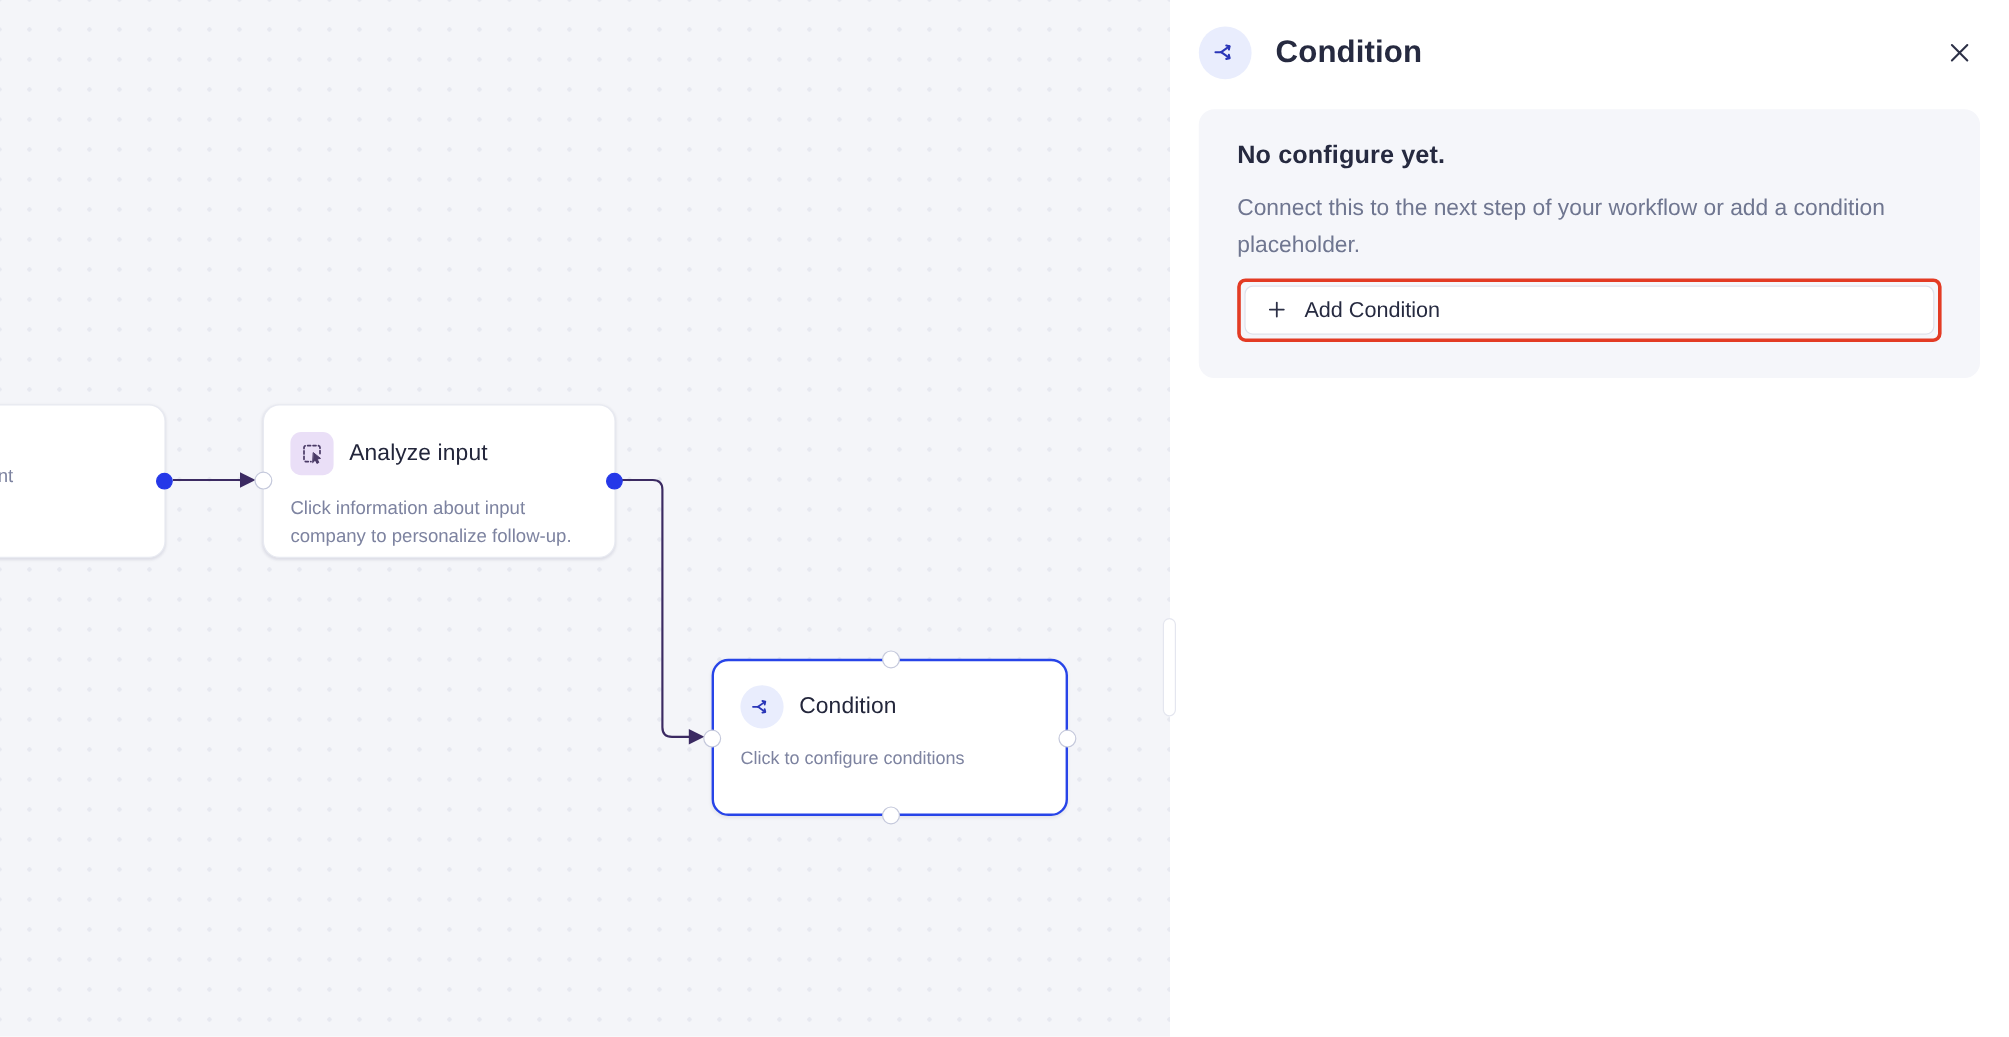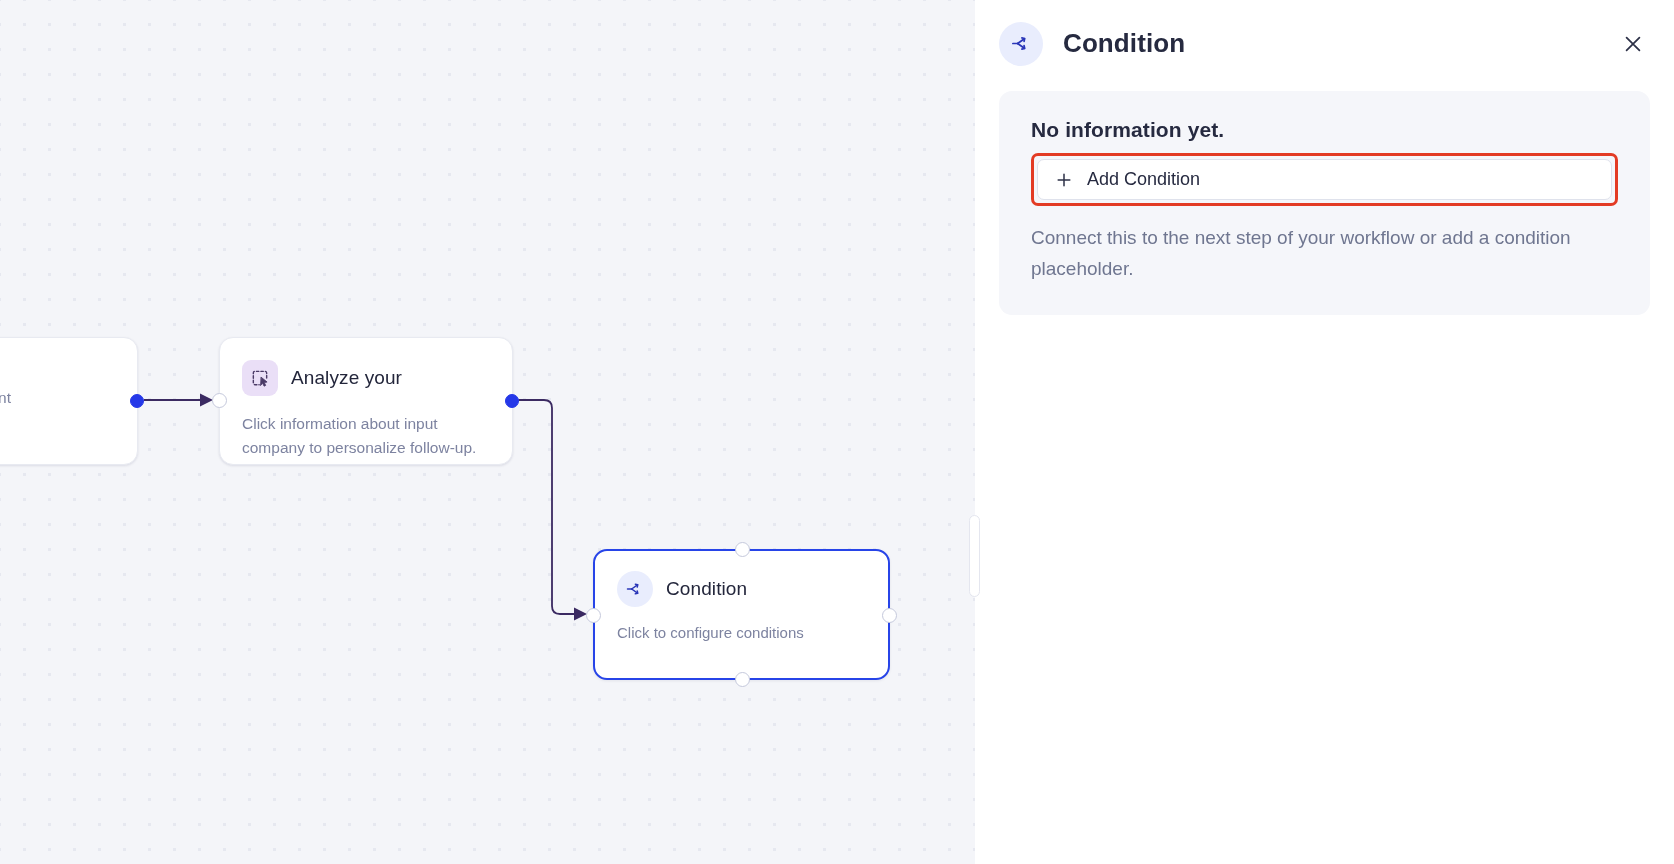--- a/index.html
+++ b/index.html
@@ -240,21 +240,21 @@
     </div>
 
     <div class="node" id="node-analyze">
       <div class="node-head">
         <div class="node-badge badge-purple">
           <svg width="20" height="20" viewBox="0 0 24 24" fill="none" stroke="#4a3a66" stroke-width="1.7" stroke-linecap="round" stroke-linejoin="round">
             <path d="M20 12V6a2 2 0 0 0-2-2H6a2 2 0 0 0-2 2v12a2 2 0 0 0 2 2h5" stroke-dasharray="3 2.4"></path>
             <path d="M13.5 11.2l7 5.6-3.3.7 1.6 3.4-1.9.9-1.6-3.4-2.4 2.4z" fill="#4a3a66" stroke-width="1"></path>
           </svg>
         </div>
-        <div class="node-title">Analyze your</div>
+        <div class="node-title">Analyze input</div>
       </div>
       <div class="node-desc">Click information about input company to personalize follow-up.</div>
       <div class="handle" style="left:-8px; top:55px;"></div>
       <div class="handle filled" style="right:-7px; top:56px;"></div>
     </div>
 
     <div class="node" id="node-condition">
       <div class="node-head">
         <div class="node-badge badge-indigo" style="border-radius:50%;">
           <svg width="20" height="20" viewBox="0 0 24 24" fill="none" stroke="#2a36b8" stroke-width="1.8" stroke-linecap="round" stroke-linejoin="round">
@@ -292,29 +292,29 @@
       </div>
       <div id="panel-title">Condition</div>
       <div id="panel-close">
         <svg width="22" height="22" viewBox="0 0 24 24" fill="none" stroke="#2d3147" stroke-width="1.9" stroke-linecap="round">
           <path d="M5 5l14 14M19 5L5 19"></path>
         </svg>
       </div>
     </div>
 
     <div id="empty-card">
-      <div id="empty-title">No information yet.</div>
+      <div id="empty-title">No configure yet.</div>
+      <div id="empty-sub">Connect this to the next step of your workflow or add a condition placeholder.</div>
+
       <div id="add-condition-highlight">
         <button id="add-condition-btn">
           <span class="plus-ico">
             <svg width="20" height="20" viewBox="0 0 24 24" fill="none" stroke="#2d3147" stroke-width="1.8" stroke-linecap="round">
               <path d="M12 5v14M5 12h14"></path>
             </svg>
           </span>
           <span id="add-condition-label">Add Condition</span>
         </button>
       </div>
-
-      <div id="empty-sub">Connect this to the next step of your workflow or add a condition placeholder.</div>
     </div>
 
   </div>
 </div>
 
 </body></html>

